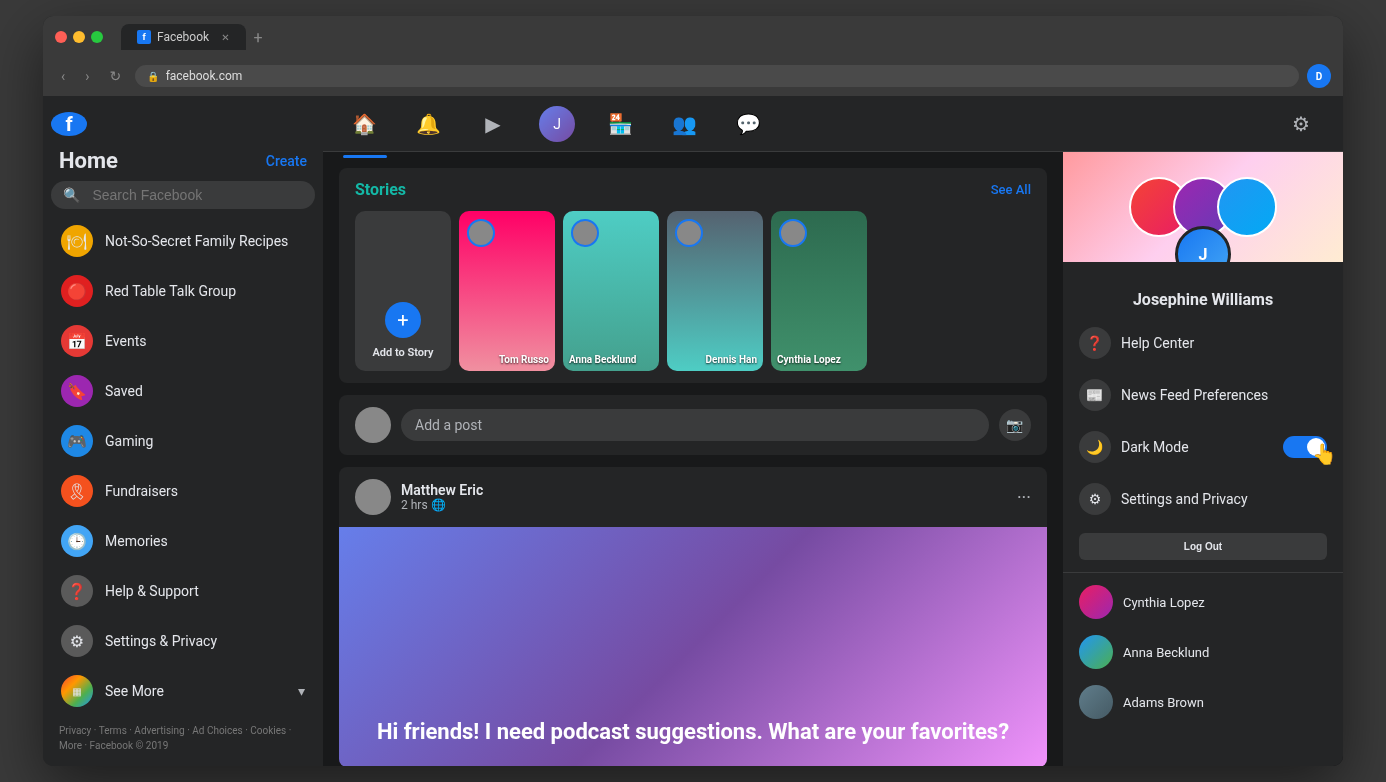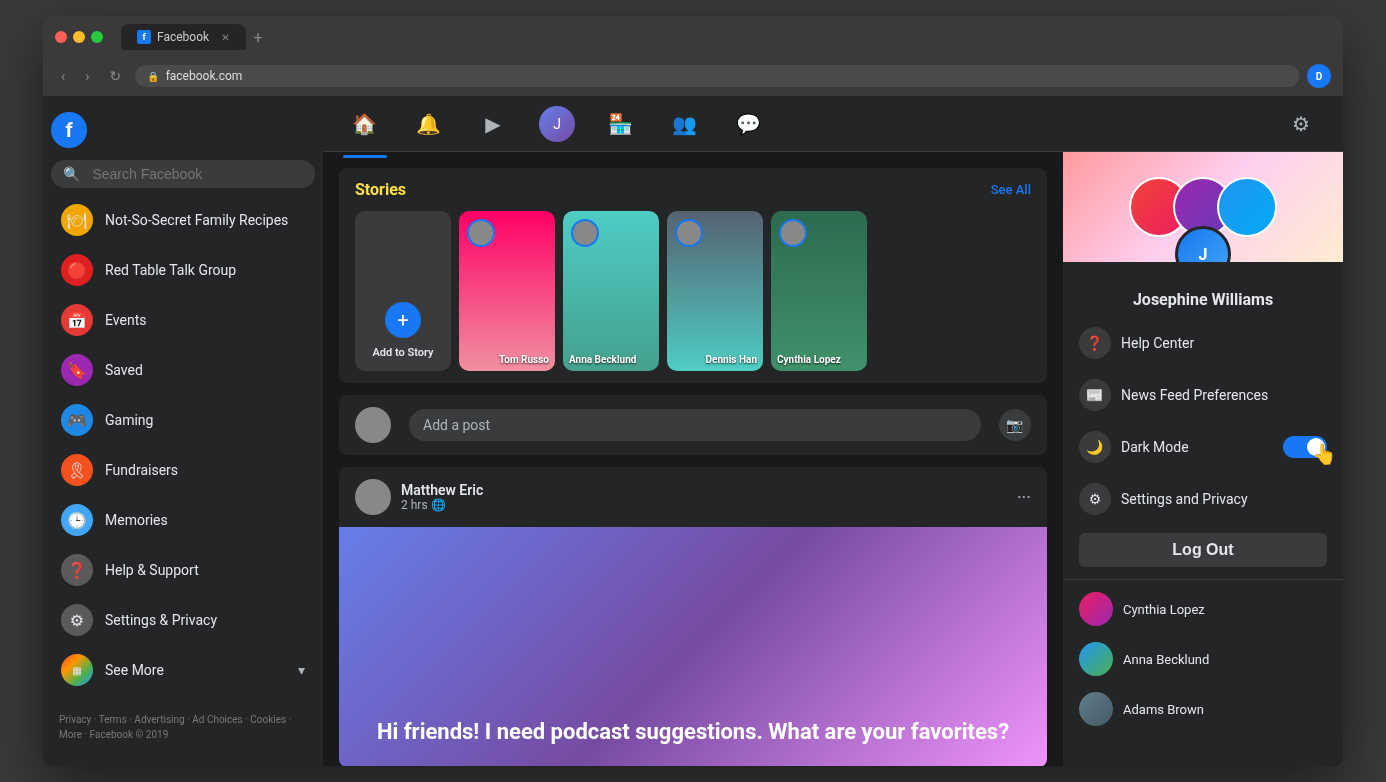--- a/index.html
+++ b/index.html
@@ -234,21 +234,21 @@
     }
     .stories-header {
       display: flex;
       justify-content: space-between;
       align-items: center;
       margin-bottom: 12px;
     }
     .stories-title {
       font-size: 16px;
       font-weight: 700;
-      color: #fde047;
+      color: #14b8a6;
     }
     .see-all {
       color: #1877f2;
       font-size: 13px;
       cursor: pointer;
       font-weight: 500;
     }
     .stories-row {
       display: flex;
       gap: 8px;
@@ -308,21 +308,21 @@
       text-shadow: 0 1px 2px rgba(0,0,0,0.8);
     }
     
     .post-composer {
       background: #242526;
       border-radius: 8px;
       padding: 12px 16px;
       margin-bottom: 12px;
       display: flex;
       align-items: center;
-      gap: 18px;
+      gap: 10px;
     }
     .composer-avatar {
       width: 36px; height: 36px; border-radius: 50%;
       background: #888;
       flex-shrink: 0;
     }
     .composer-input {
       flex: 1;
       background: #3a3b3c;
       border-radius: 20px;
@@ -489,21 +489,21 @@
       align-items: center;
     }
     .logout-btn {
       margin: 8px 16px;
       background: #3a3b3c;
       color: #e4e6eb;
       border: none;
       border-radius: 6px;
       padding: 8px;
       width: calc(100% - 32px);
-      font-size: 16px;
+      font-size: 10px;
       cursor: pointer;
       font-weight: 600;
     }
     .divider {
       height: 1px;
       background: #3a3b3c;
       margin: 4px 0;
     }
     .friend-item {
       display: flex;
@@ -567,20 +567,24 @@
       </div>
       <div class="user-avatar-small">D</div>
     </div>
   </div>
 
   <div class="fb-app">
 
     <div class="left-sidebar">
       <div class="fb-logo">f</div>
 
+      <div class="sidebar-header">
+        <span class="sidebar-title">Home</span>
+        <span class="create-btn">Create</span>
+      </div>
 
       <div class="sidebar-item" style="background:#3a3b3c; border-radius:20px; padding:6px 12px; margin-bottom:8px;">
         <span>🔍</span>
         <input type="text" style="background: transparent; border: none; color: rgb(176, 179, 184); font-size: 14px; outline: none; width: 100%;" placeholder="Search Facebook">
       </div>
 
       <div class="sidebar-item">
         <div class="sidebar-icon icon-recipes">🍽</div>
         <span>Not-So-Secret Family Recipes</span>
       </div>

